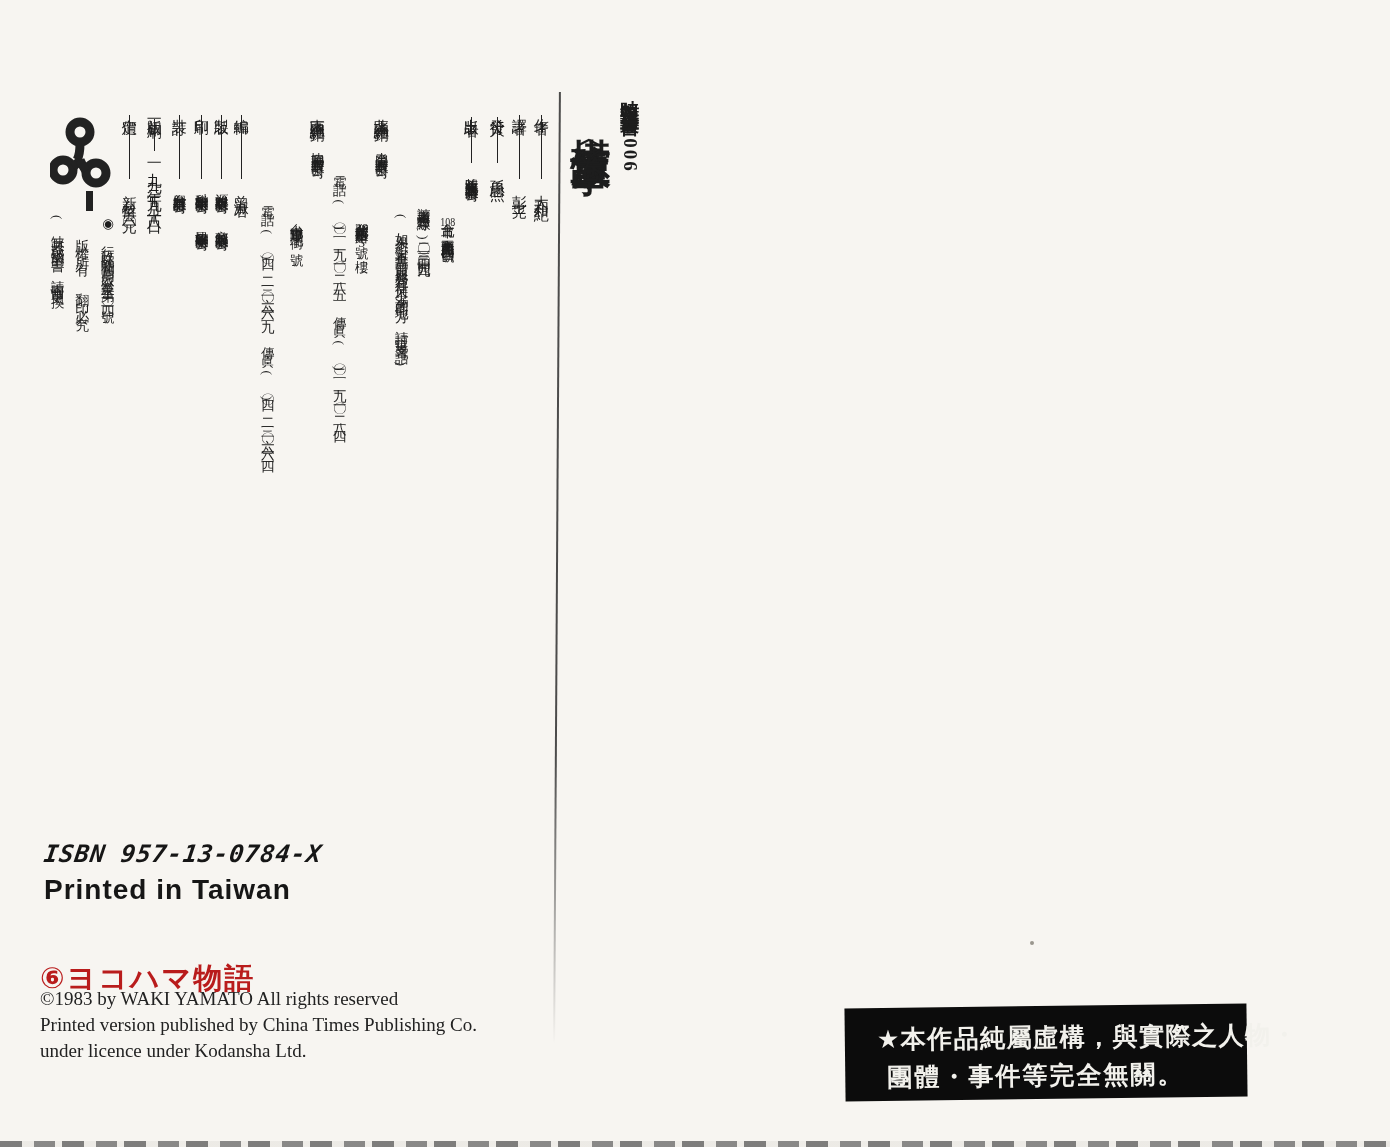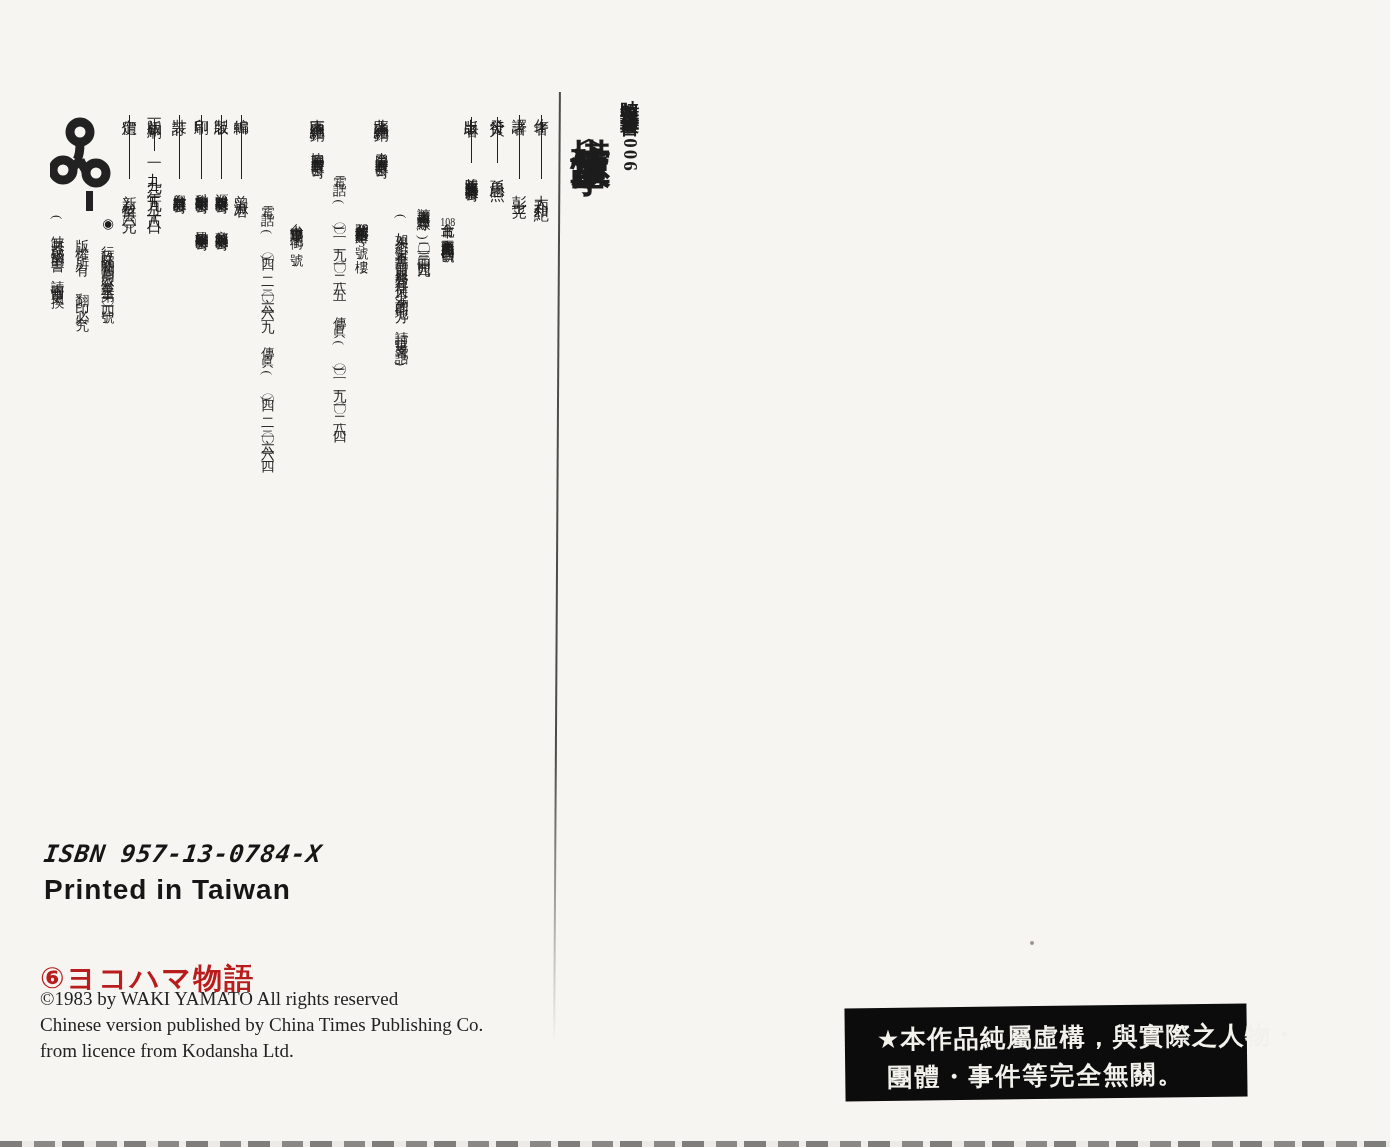--- a/index.html
+++ b/index.html
@@ -119,22 +119,22 @@
 
   <div class="vcol c-sparse" style="left:99px;top:215px">◉行政院新聞局局版台業字第〇二一四號</div>
   <div class="vcol c-wide" style="left:73px;top:228px">版權所有、翻印必究</div>
   <div class="vcol c-sparse" style="left:49px;top:215px">(缺頁或破損的書，請寄回更換)</div>
 
   <div class="isbn">ISBN 957-13-0784-X</div>
   <div class="printed">Printed in Taiwan</div>
   <div class="jp-title">⑥ヨコハマ物語</div>
   <div class="en-lines">
     <div>©1983 by WAKI YAMATO All rights reserved</div>
-    <div>Chinese version published by China Times Publishing Co.</div>
-    <div>from licence from Kodansha Ltd.</div>
+    <div>Printed version published by China Times Publishing Co.</div>
+    <div>under licence under Kodansha Ltd.</div>
   </div>
 
   <div class="disclaimer">
     <div class="l1">★本作品純屬虛構，與實際之人物・</div>
     <div class="l2">團體・事件等完全無關。</div>
   </div>
 
   <div class="speck"></div>
   <div class="bottom-strip"></div>
 </div>

